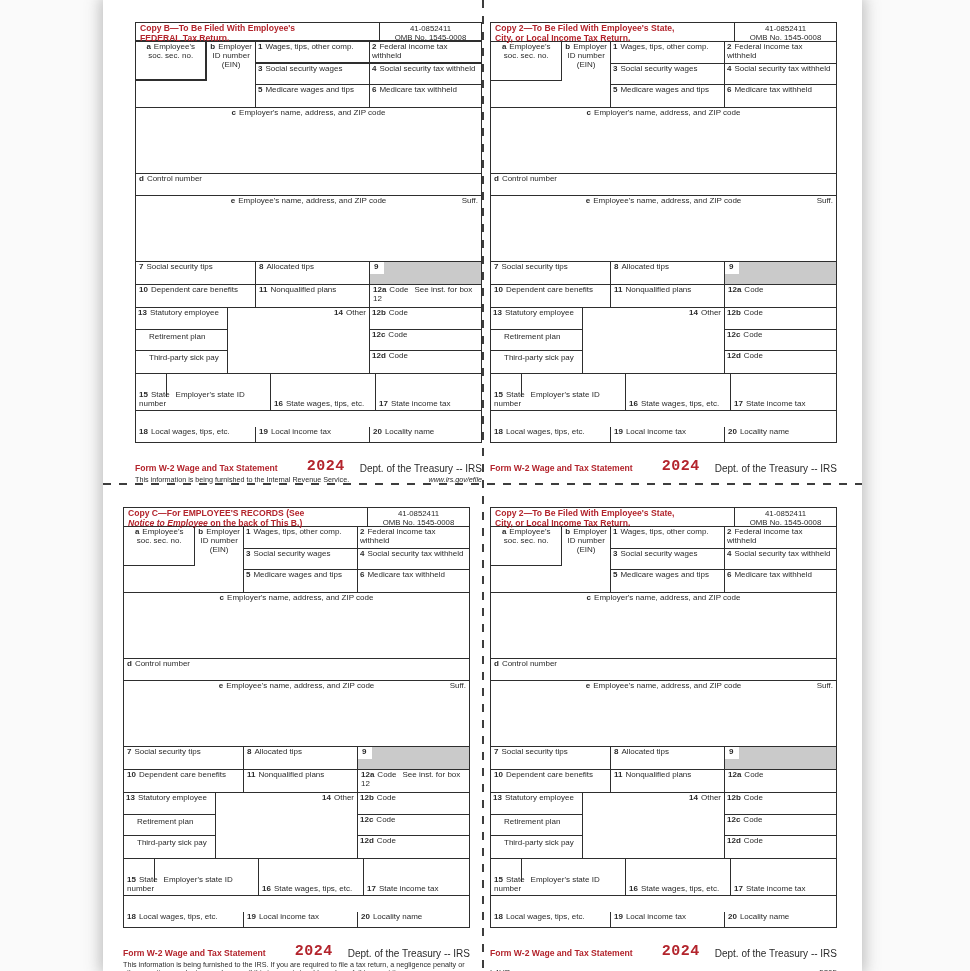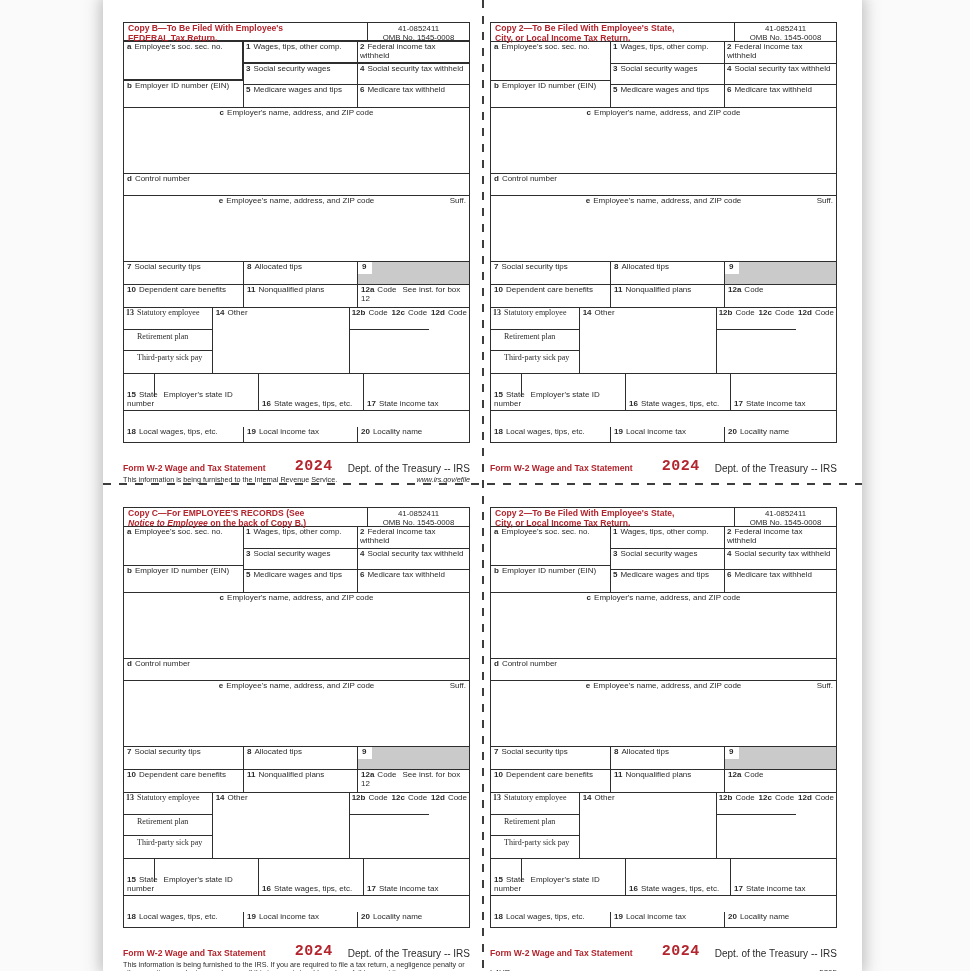--- a/index.html
+++ b/index.html
@@ -12,41 +12,41 @@
   body{background:#ffffff; font-family:"Liberation Sans", sans-serif; color:var(--ink);}
   .canvas{position:relative; width:970px; height:971px; background:#fafafa;}
   .sheet{position:absolute; left:103px; top:0; width:759px; height:971px; background:#fff;
          box-shadow:0 0 14px 3px rgba(80,80,80,.35);}
   
   .vcut{position:absolute; left:379px; top:0; width:2px; height:971px;
         background:repeating-linear-gradient(to bottom,#3d3d3d 0 8px,transparent 8px 16px);}
   .hcut{position:absolute; left:0; top:483px; width:759px; height:2px;
         background:repeating-linear-gradient(to right,#3d3d3d 0 8px,transparent 8px 16px);}
   .quad{position:absolute; width:347px;}
-  #q0{left:20px; top:22px;} #q1{left:387px; top:22px;}
+  #q0{left:32px; top:22px;} #q1{left:387px; top:22px;}
   #q2{left:20px; top:507px;} #q3{left:387px; top:507px;}
 
   .w2{width:347px; font-size:8px; line-height:1.1;}
   .tbl{border:1.5px solid var(--line); width:347px; background:#fff;}
   .row{display:flex; border-bottom:1px solid var(--line);}
   .row:last-child{border-bottom:none;}
   .cell{position:relative; padding:1px 3px;}
   .br{border-right:1px solid var(--line);}
   .bb{border-bottom:1px solid var(--line);}
   b.n{font-weight:bold; margin-right:3px;}
   .lab{display:inline;}
 
   
   .hd{display:flex; height:19px; border-bottom:1px solid var(--line);}
   .hd-title{flex:1; padding:1px 2px 0 4px; color:var(--red); font-weight:bold; font-size:8.6px; line-height:1.12; white-space:nowrap;}
   .hd-omb{width:102px; border-left:1px solid var(--line); text-align:center; font-size:7.8px; padding-top:1px; line-height:1.2;}
 
   
   .sec-top{display:flex; height:66px; border-bottom:1px solid var(--line);}
-  .colA{width:120px; display:flex; flex-direction:column;}
+  .colA{width:120px; display:flex; text-align:center;}
   .box-a{height:39px; border-bottom:1px solid var(--line); border-right:1px solid var(--line); padding:1px 3px;}
   .box-b{flex:1; border-right:1px solid var(--line); padding:1px 3px;}
   .colB{width:114px; display:flex; flex-direction:column; border-right:1px solid var(--line);}
   .colC{flex:1; display:flex; flex-direction:column;}
   .cell22{height:22px; padding:1px 2px; position:relative;}
   .colB .cell22, .colC .cell22{border-bottom:1px solid var(--line);}
   .colB .cell22:last-child, .colC .cell22:last-child{border-bottom:none;}
 
   
   .thick .hd{border-bottom-width:2px;}
@@ -59,25 +59,25 @@
   .suff{position:absolute; right:3px; top:1px;}
 
   
   .c120{width:120px;} .c114{width:114px;} .cfill{flex:1;}
   .box9{background:#cacaca; padding:0;}
   .chip9{position:absolute; left:0; top:0; background:#fff; padding:1px 6px 2px 4px; font-weight:bold;}
 
   
   .sec13{display:flex; height:66px; border-bottom:1px solid var(--line);}
   .col13{width:92px; border-right:1px solid var(--line); display:flex; flex-direction:column;}
-  .col13 .cell22{border-bottom:1px solid var(--line);font-family:Liberation Serif, serif;}
+  .col13 .cell22{border-bottom:1px solid var(--line);}
   .col13 .cell22:last-child{border-bottom:none;}
   .indent{padding-left:13px; padding-top:3px;}
-  .col14{width:142px; border-right:1px solid var(--line); padding:1px 3px;}
-  .col12{flex:1; display:flex; flex-direction:row;}
+  .col14{width:142px; border-right:1px solid var(--line); padding:1px 3px;text-align:right;}
+  .col12{flex:1; display:flex; flex-direction:column;}
   .col12 .cell22{border-bottom:1px solid var(--line);}
   .col12 .cell22:last-child{border-bottom:none;}
 
   
   .r15{display:flex; height:37px; border-bottom:1px solid var(--line);}
   .c15{width:135px; border-right:1px solid var(--line); position:relative; display:flex; align-items:flex-end; padding:1px 3px;}
   .c16{width:105px; border-right:1px solid var(--line); display:flex; align-items:flex-end; padding:1px 3px;}
   .c17{flex:1; display:flex; align-items:flex-end; padding:1px 3px;}
   .statediv{position:absolute; left:30px; top:0; width:1px; height:23px; background:var(--line);}
   .gap{display:inline-block; width:6px;}
@@ -294,21 +294,21 @@
       <span></span>
     </div>
   </div>
 </div>
     <div id="q2" class="quad">
   <div class="w2">
     <div class="tbl">
       <div class="hd">
         <div class="hd-title">
           <div><span>Copy C—For EMPLOYEE'S RECORDS (See</span></div>
-          <div><i class="it">Notice to Employee</i><span> on the back of Copy B.)</span></div>
+          <div><i class="it">Notice to Employee</i><span> on the back of This B.)</span></div>
         </div>
         <div class="hd-omb">
           <div>41-0852411</div>
           <div>OMB No. 1545-0008</div>
         </div>
       </div>
 
       <div class="sec-top">
         <div class="colA">
           <div class="box-a"><span class="lab"><b class="n">a</b><span>Employee's soc. sec. no.</span></span></div>

